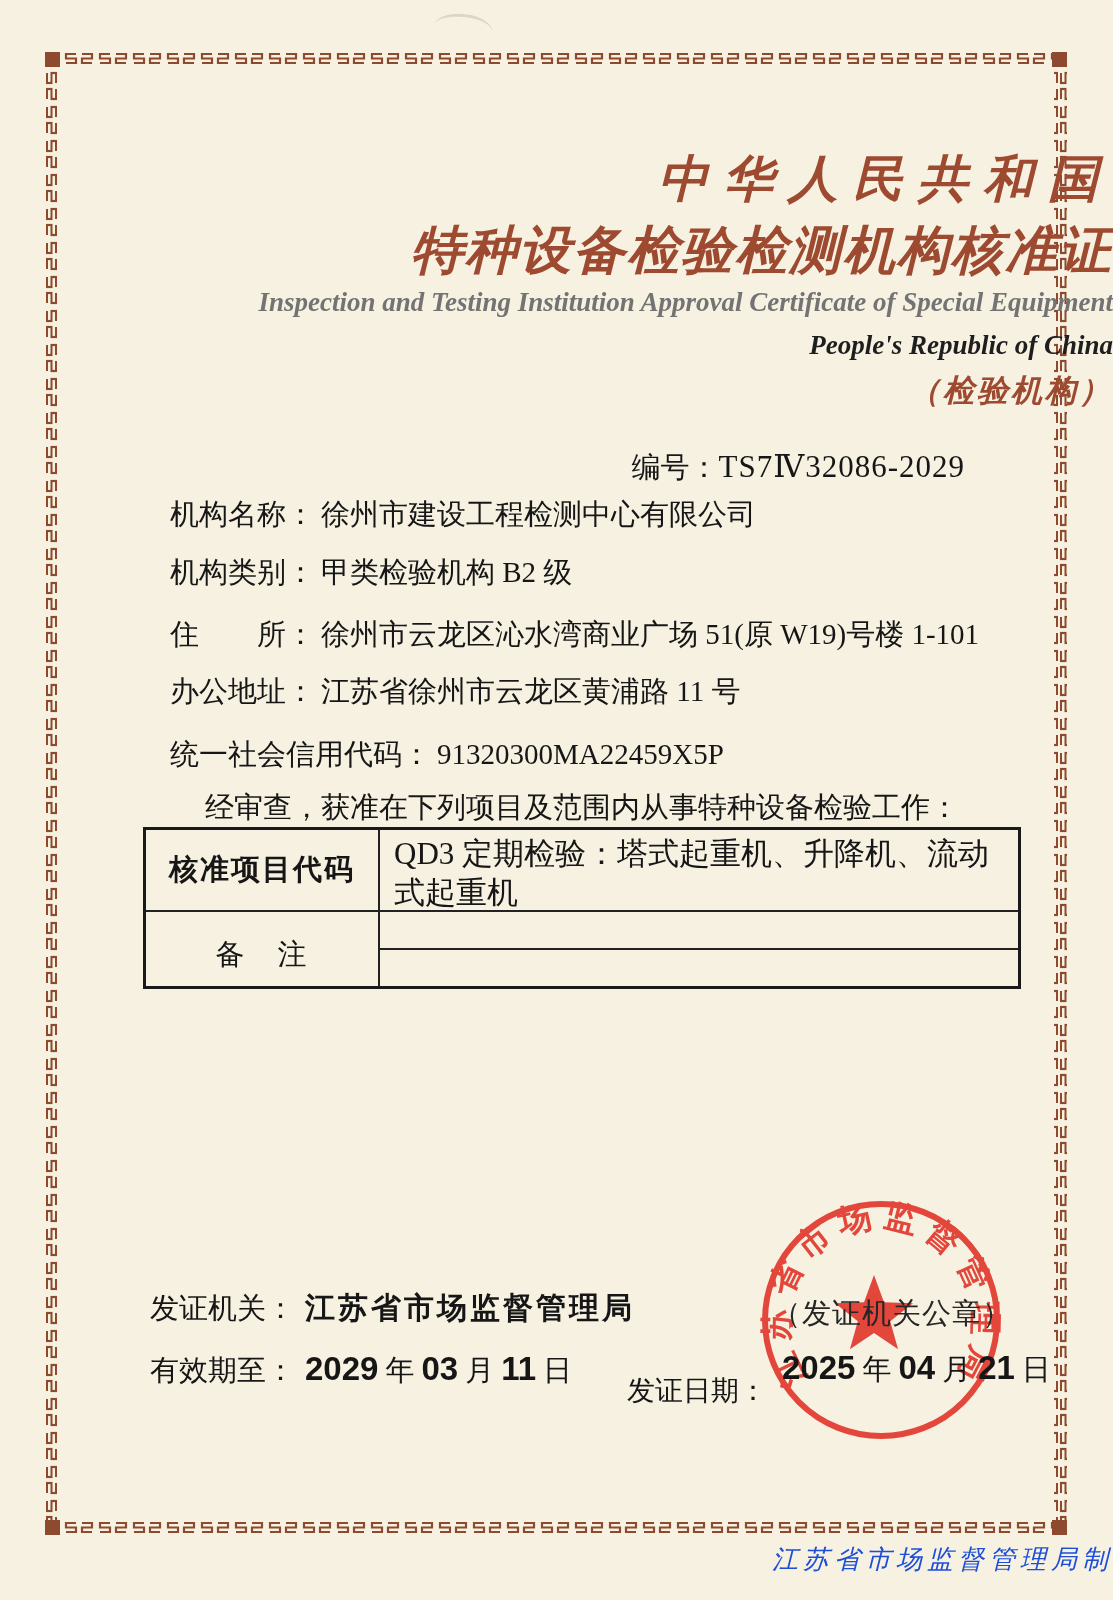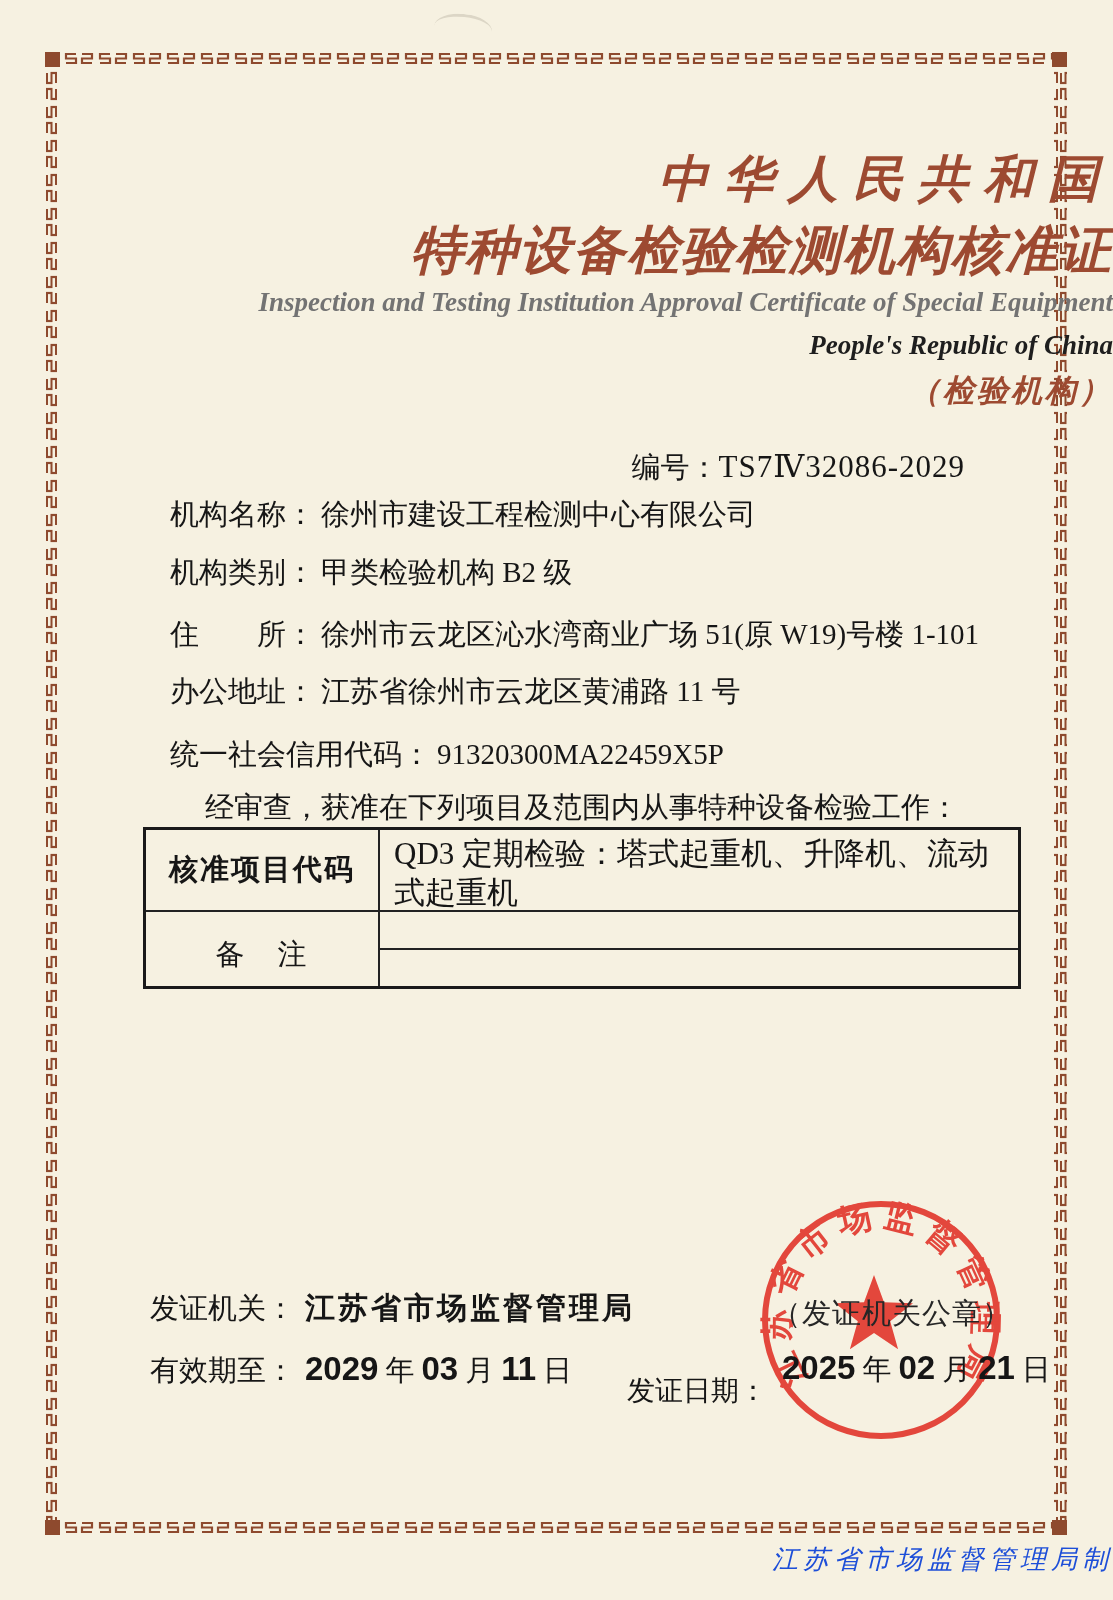--- a/index.html
+++ b/index.html
@@ -134,16 +134,16 @@
 <div class="abs issuer">
   <span>发证机关：</span><span class="val">江苏省市场监督管理局</span>
 </div>
 
 <div class="abs valid">
   <span>有效期至：</span><span class="date-parts"><span class="num">2029</span><span class="unit">年</span><span class="num">03</span><span class="unit">月</span><span class="num">11</span><span class="unit">日</span></span>
 </div>
 
 <div class="abs issue-label">发证日期：</div>
 <div class="abs issue-date date-parts">
-  <span class="num">2025</span><span class="unit">年</span><span class="num">02</span><span class="unit">月</span><span class="num">21</span><span class="unit">日</span>
+  <span class="num">2025</span><span class="unit">年</span><span class="num">04</span><span class="unit">月</span><span class="num">21</span><span class="unit">日</span>
 </div>
 
 <div class="abs centered footer">江苏省市场监督管理局制</div>
 
 </body></html>

